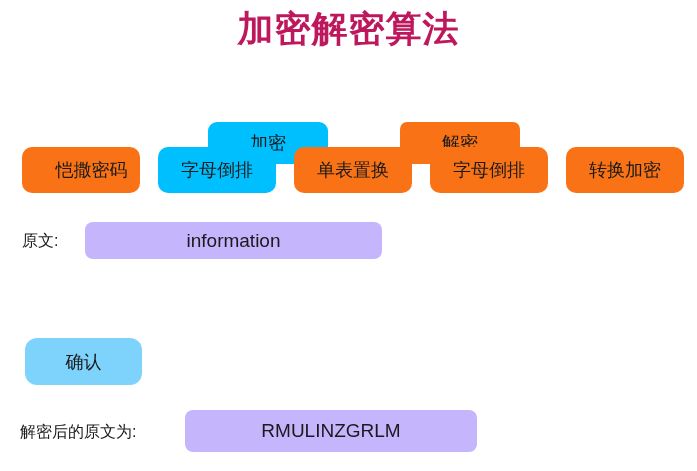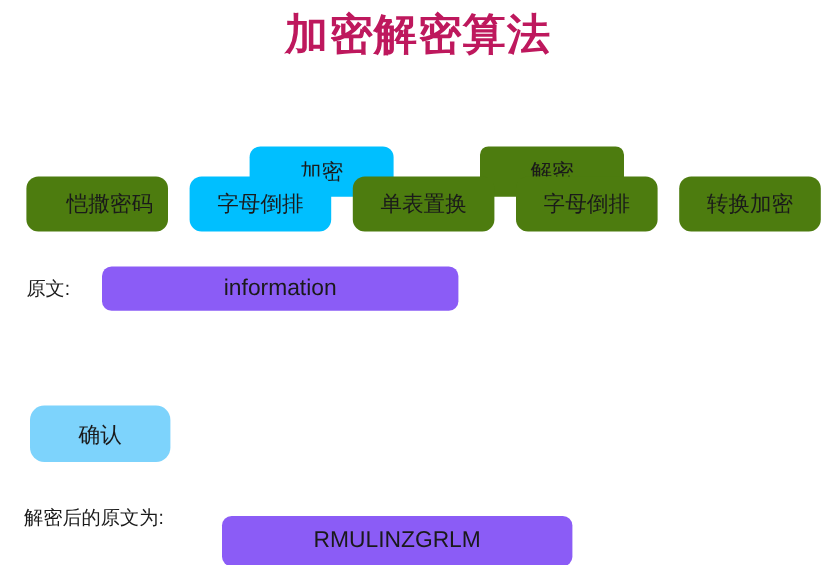--- a/index.html
+++ b/index.html
@@ -24,21 +24,21 @@
     font-size: 36px;
     font-weight: bold;
     color: #be185d;
     letter-spacing: 1px;
   }
   .btn {
     position: absolute;
     display: flex;
     align-items: center;
     justify-content: center;
-    background: #4d7c0f;
+    background: #f97316;
     border: none;
     border-radius: 8px;
     font-size: 18px;
     color: #1a1a1a;
     cursor: pointer;
     font-family: inherit;
   }
   .btn.active { background: #00bfff; }
 
   .mode-btn { top: 78px; width: 120px; height: 42px; margin-top: 44px; }
@@ -59,27 +59,27 @@
     white-space: nowrap;
   }
   #plaintext-label { left: 22px; top: 231px; }
   #result-label    { left: 20px; top: 422px; }
 
   .value-field {
     position: absolute;
     display: flex;
     align-items: center;
     justify-content: center;
-    background: #8b5cf6;
+    background: #c4b5fd;
     border-radius: 8px;
     font-size: 19px;
     color: #1a1a1a;
   }
   #plaintext-field { left: 85px;  top: 222px; width: 297px; height: 37px; }
-  #result-field    { left: 185px; top: 410px; width: 292px; height: 42px; margin-top: 20px; }
+  #result-field    { left: 185px; top: 410px; width: 292px; height: 42px; }
 
   #confirm-button {
     left: 25px; top: 338px;
     width: 117px; height: 47px;
     background: #7dd3fc;
     border-radius: 12px;
   }
 </style>
 </head>
 <body>

